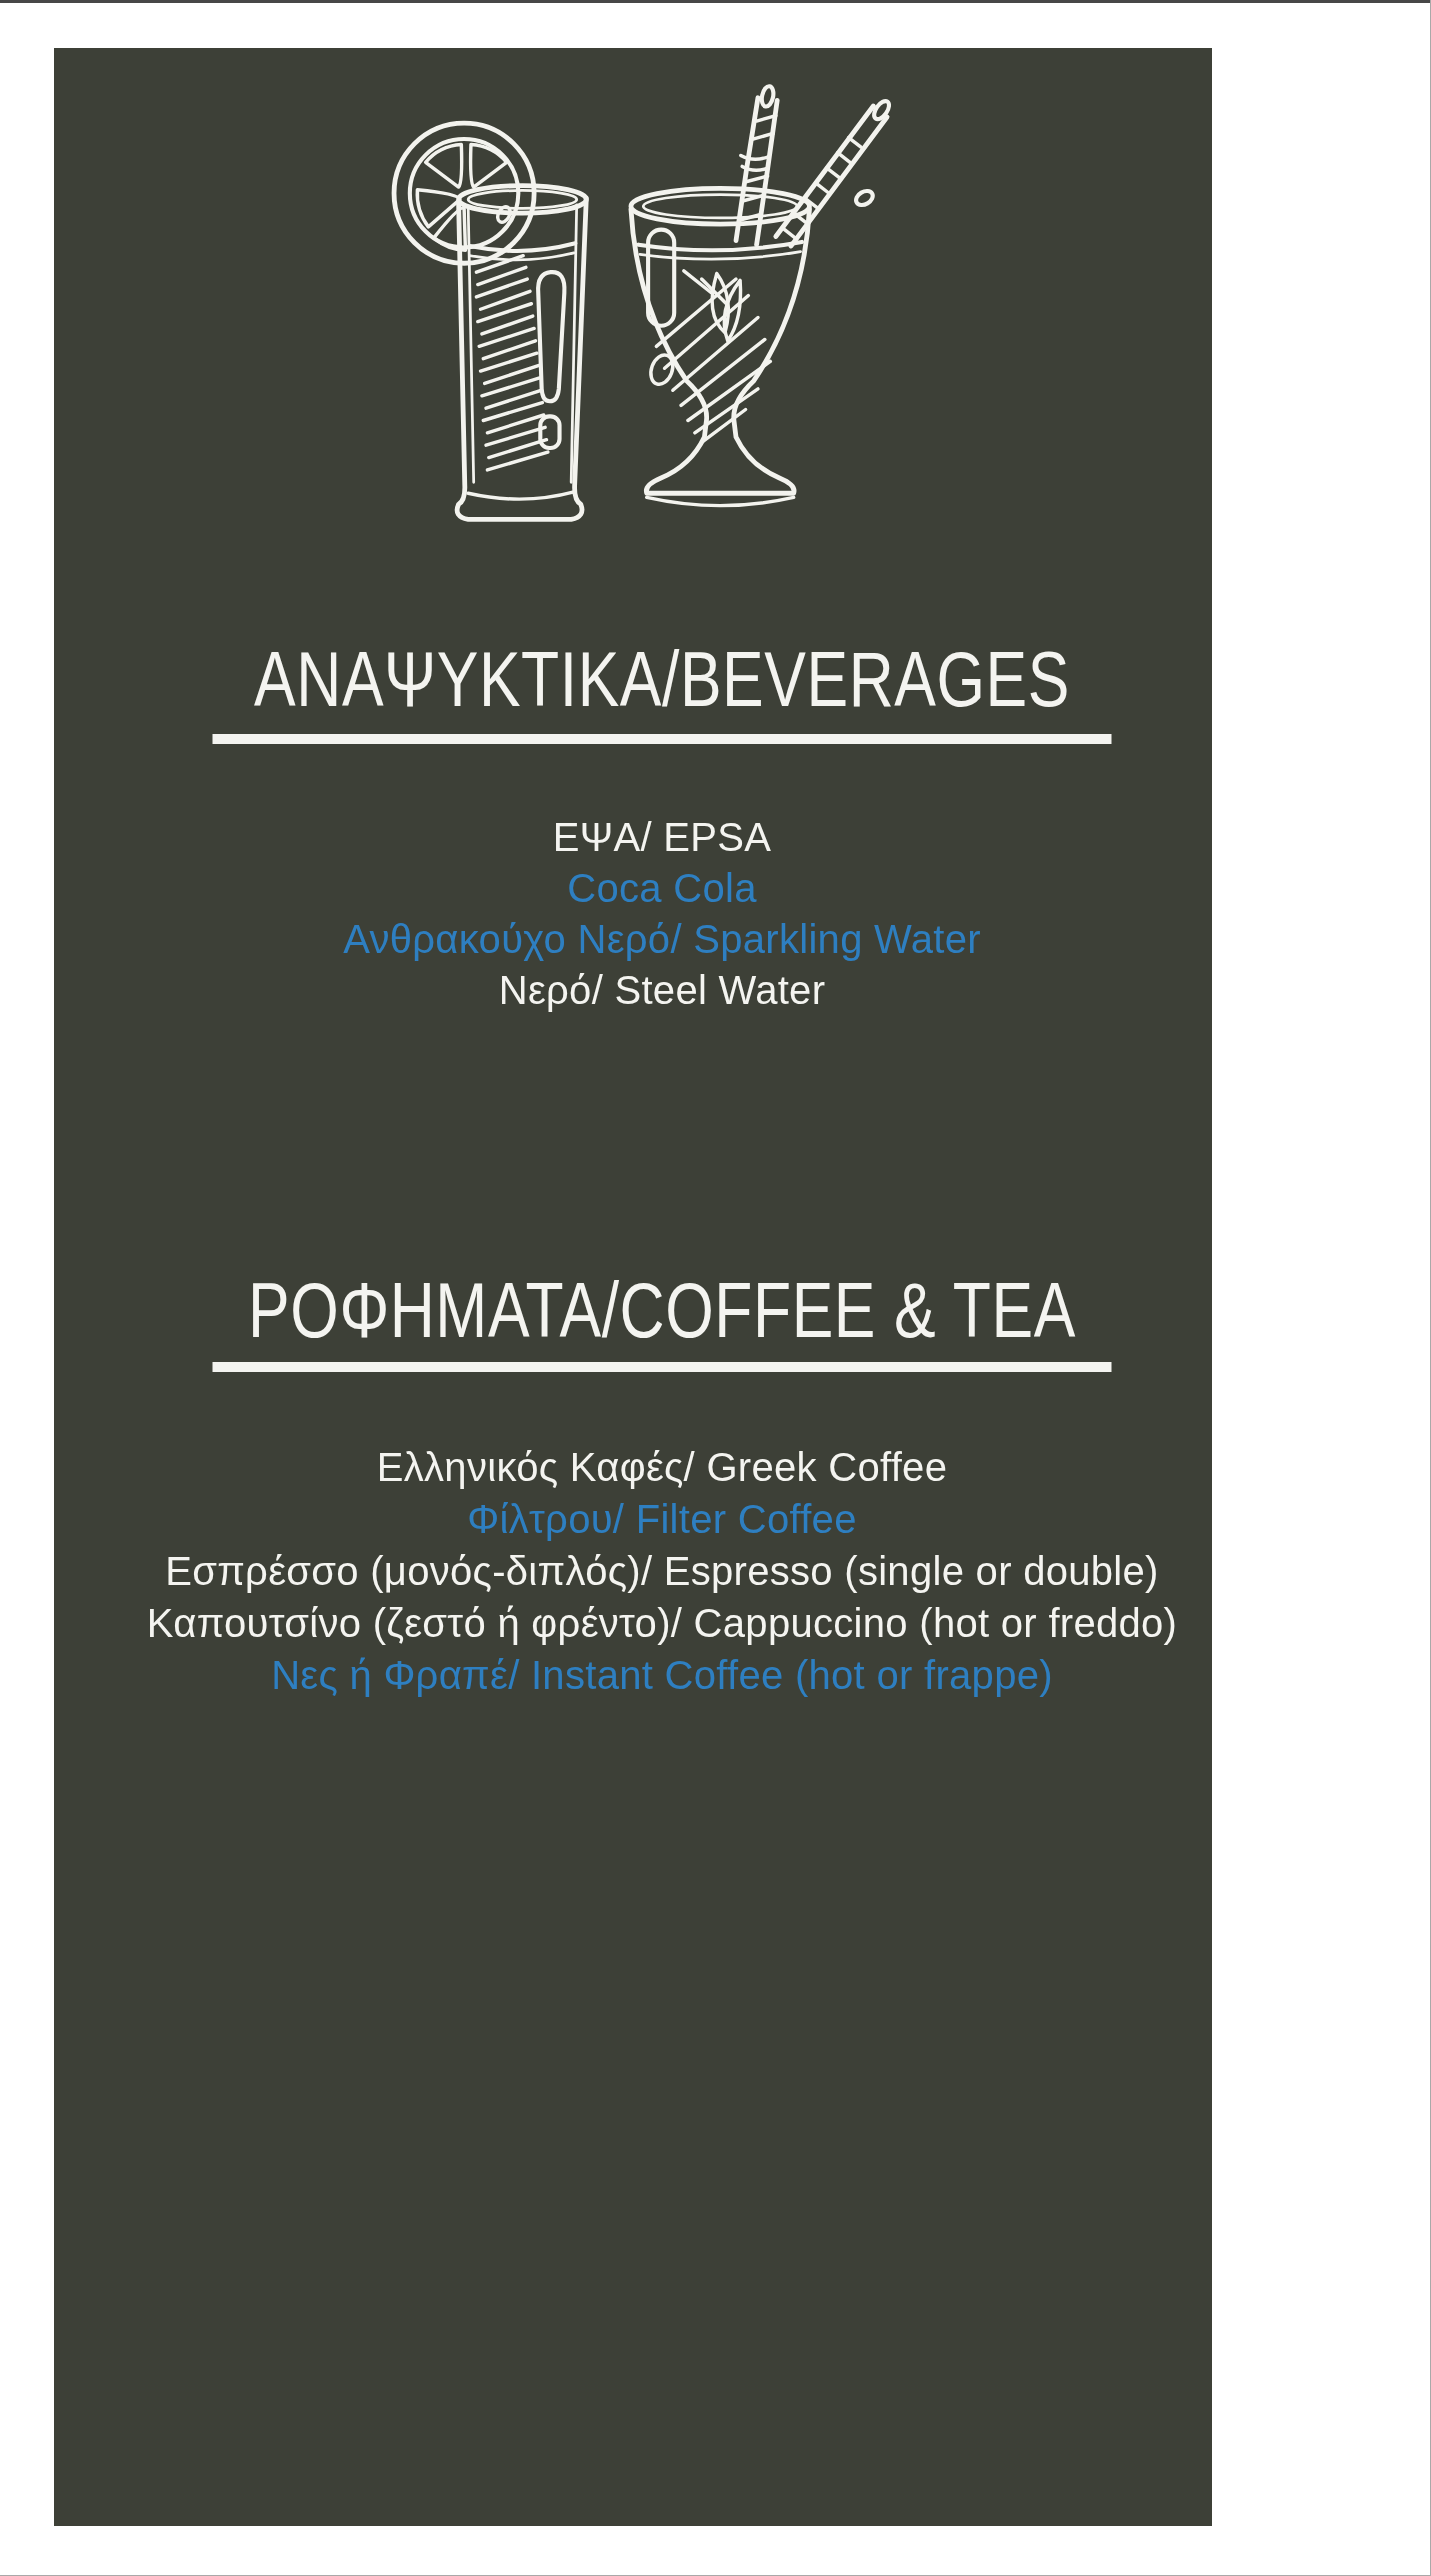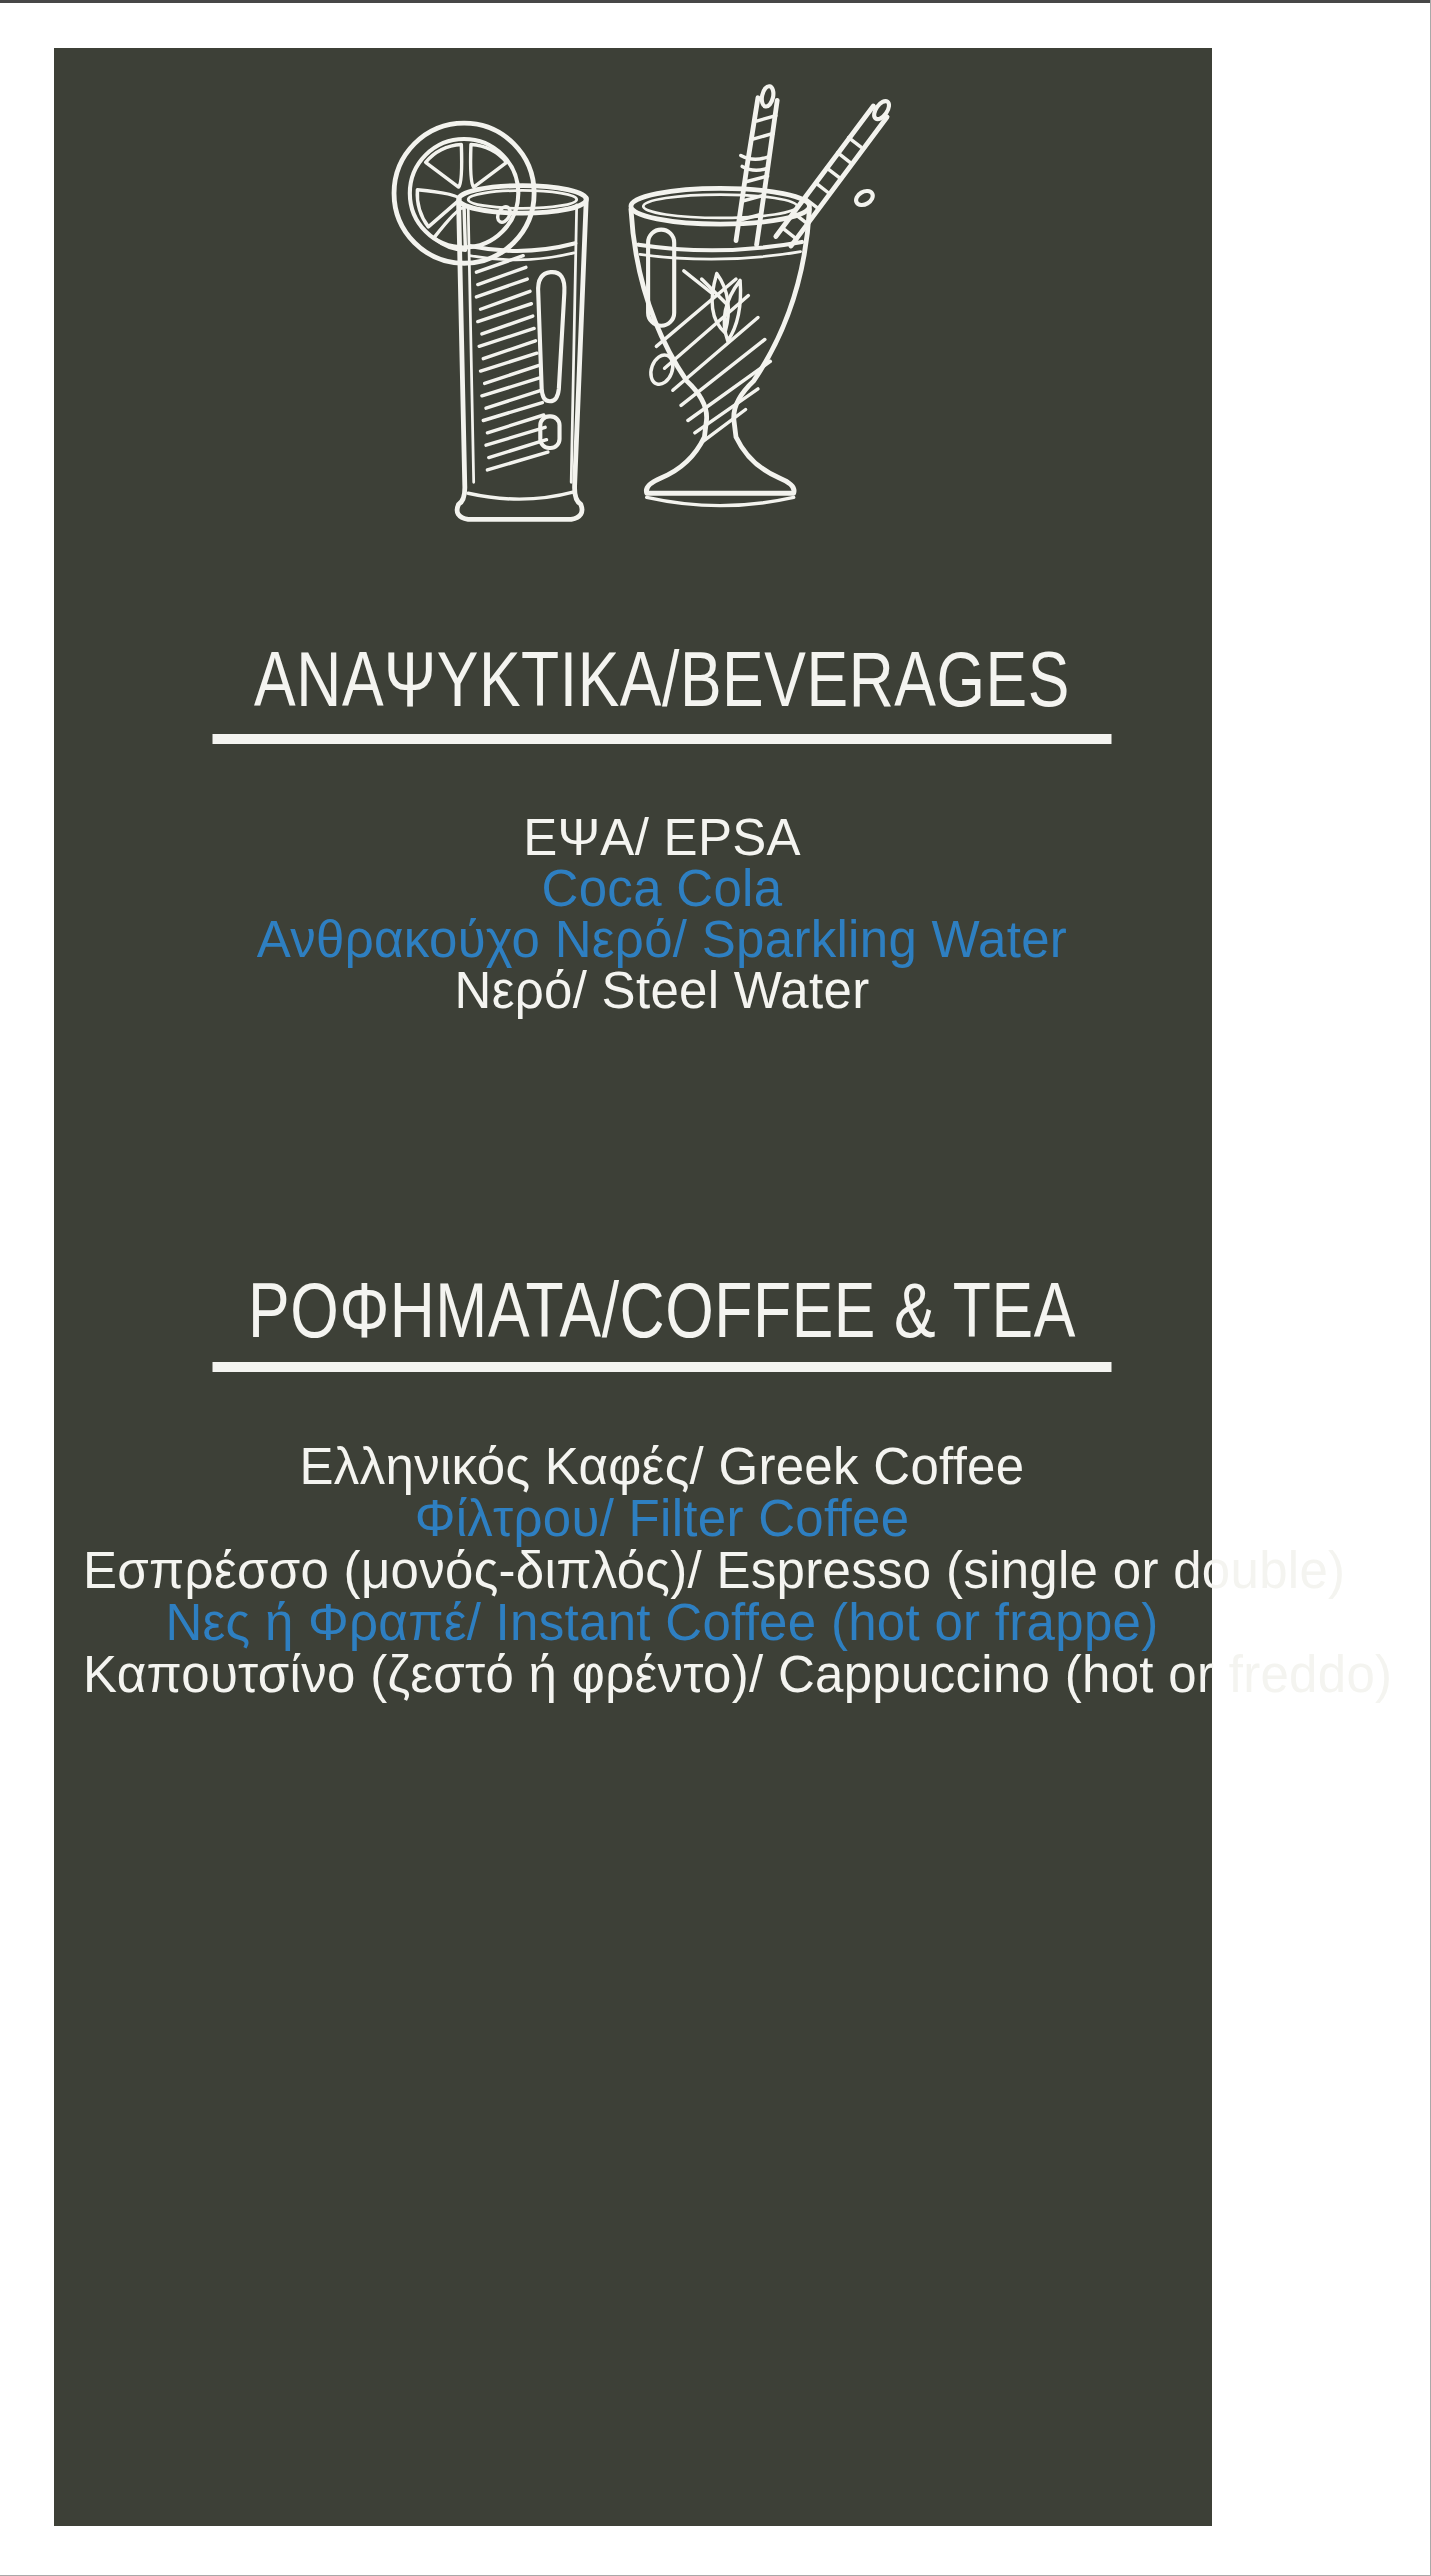--- a/index.html
+++ b/index.html
@@ -35,21 +35,21 @@
   #title-2{top:1223px;}
   .rule{
     position:absolute;left:50%;transform:translateX(-50%);
     width:899px;height:10.3px;background:var(--panel-text);
   }
   #rule-1{top:686px;}
   #rule-2{top:1314px;}
   .items{
     position:absolute;left:0;width:100%;margin:0;padding:0;list-style:none;
     text-align:center;color:var(--panel-text);
-    font-size:51px;line-height:51px;letter-spacing:0.3px;white-space:nowrap;
+    font-size:40px;line-height:51px;letter-spacing:0.3px;white-space:nowrap;
   }
   #items-1{top:764px;}
   #items-2{top:1393px;line-height:52px;}
   .items li[data-color="blue"]{color:var(--accent-blue);}
 </style>
 </head>
 <body>
 
 <div class="top-strip"></div>
 <div class="edge-right"></div>
@@ -162,19 +162,19 @@
       <li data-color="blue">Ανθρακούχο Νερό/ Sparkling Water</li>
       <li data-color="white">Νερό/ Steel Water</li>
     </ul>
 
     <h1 class="section-title" id="title-2">ΡΟΦΗΜΑΤΑ/COFFEE &amp; TEA</h1>
     <div class="rule" id="rule-2"></div>
     <ul class="items" id="items-2">
       <li data-color="white">Ελληνικός Καφές/ Greek Coffee</li>
       <li data-color="blue">Φίλτρου/ Filter Coffee</li>
       <li data-color="white">Εσπρέσσο (μονός-διπλός)/ Espresso (single or double)</li>
+      <li data-color="white">Καπουτσίνο (ζεστό ή φρέντο)/ Cappuccino (hot or freddo)</li>
       <li data-color="blue">Νες ή Φραπέ/ Instant Coffee (hot or frappe)</li>
-      <li data-color="white">Καπουτσίνο (ζεστό ή φρέντο)/ Cappuccino (hot or freddo)</li>
     </ul>
 
   </div>
 </div>
 
 
 </body></html>

